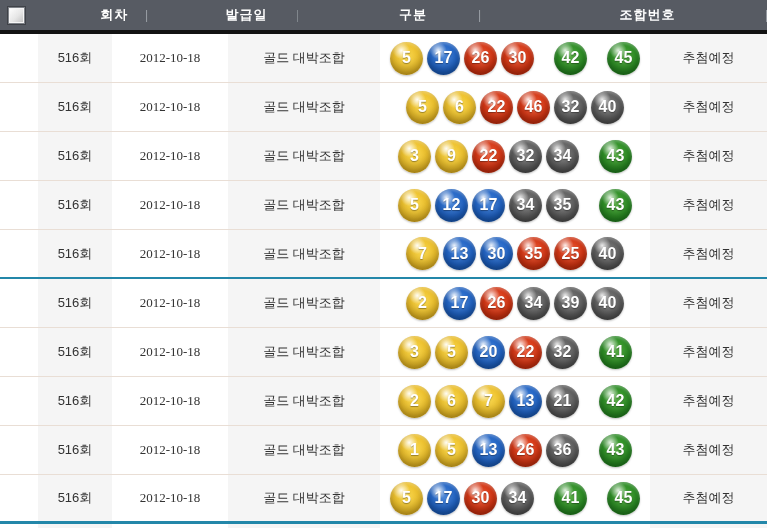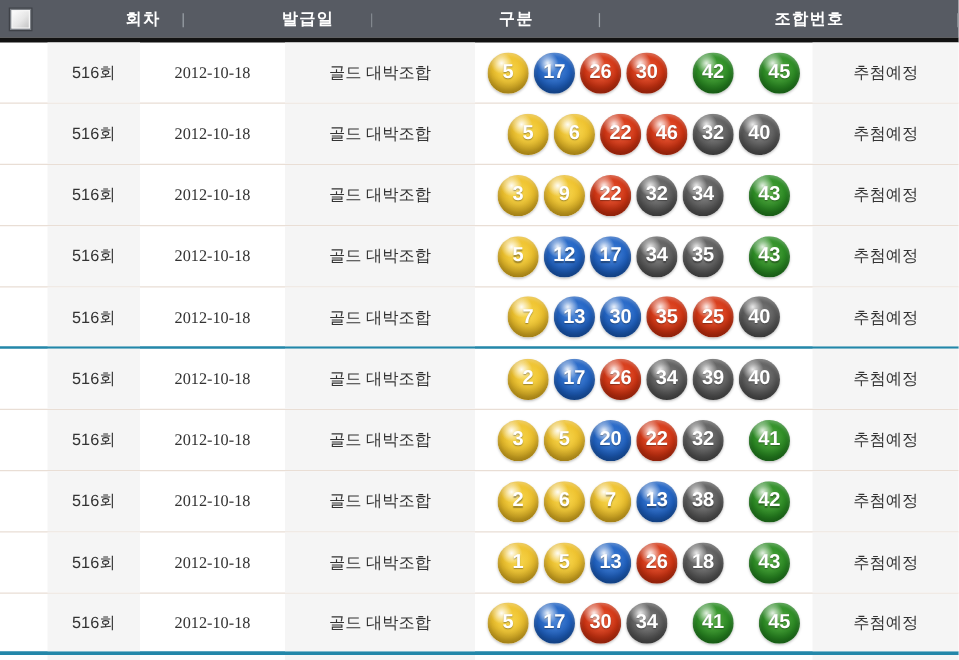--- a/index.html
+++ b/index.html
@@ -274,21 +274,21 @@
         </div>
     <div class="cell w-type alt">
           <span class="b-type">골드 대박조합</span>
         </div>
     <div class="cell w-combo">
           <div class="combo">
             <span class="ball yellow">2</span>
             <span class="ball yellow">6</span>
             <span class="ball yellow">7</span>
             <span class="ball blue">13</span>
-            <span class="ball gray">38</span>
+            <span class="ball gray">21</span>
             <span class="ball green">42</span>
           </div>
         </div>
     <div class="cell w-result alt">
           <span class="b-result">추첨예정</span>
         </div>
   </div>
       <div class="row">
     <div class="cell w-check"></div>
     <div class="cell w-round alt">
@@ -299,21 +299,21 @@
         </div>
     <div class="cell w-type alt">
           <span class="b-type">골드 대박조합</span>
         </div>
     <div class="cell w-combo">
           <div class="combo">
             <span class="ball yellow">1</span>
             <span class="ball yellow">5</span>
             <span class="ball blue">13</span>
             <span class="ball red">26</span>
-            <span class="ball gray">18</span>
+            <span class="ball gray">36</span>
             <span class="ball green">43</span>
           </div>
         </div>
     <div class="cell w-result alt">
           <span class="b-result">추첨예정</span>
         </div>
   </div>
       <div class="row table-end">
     <div class="cell w-check"></div>
     <div class="cell w-round alt">

